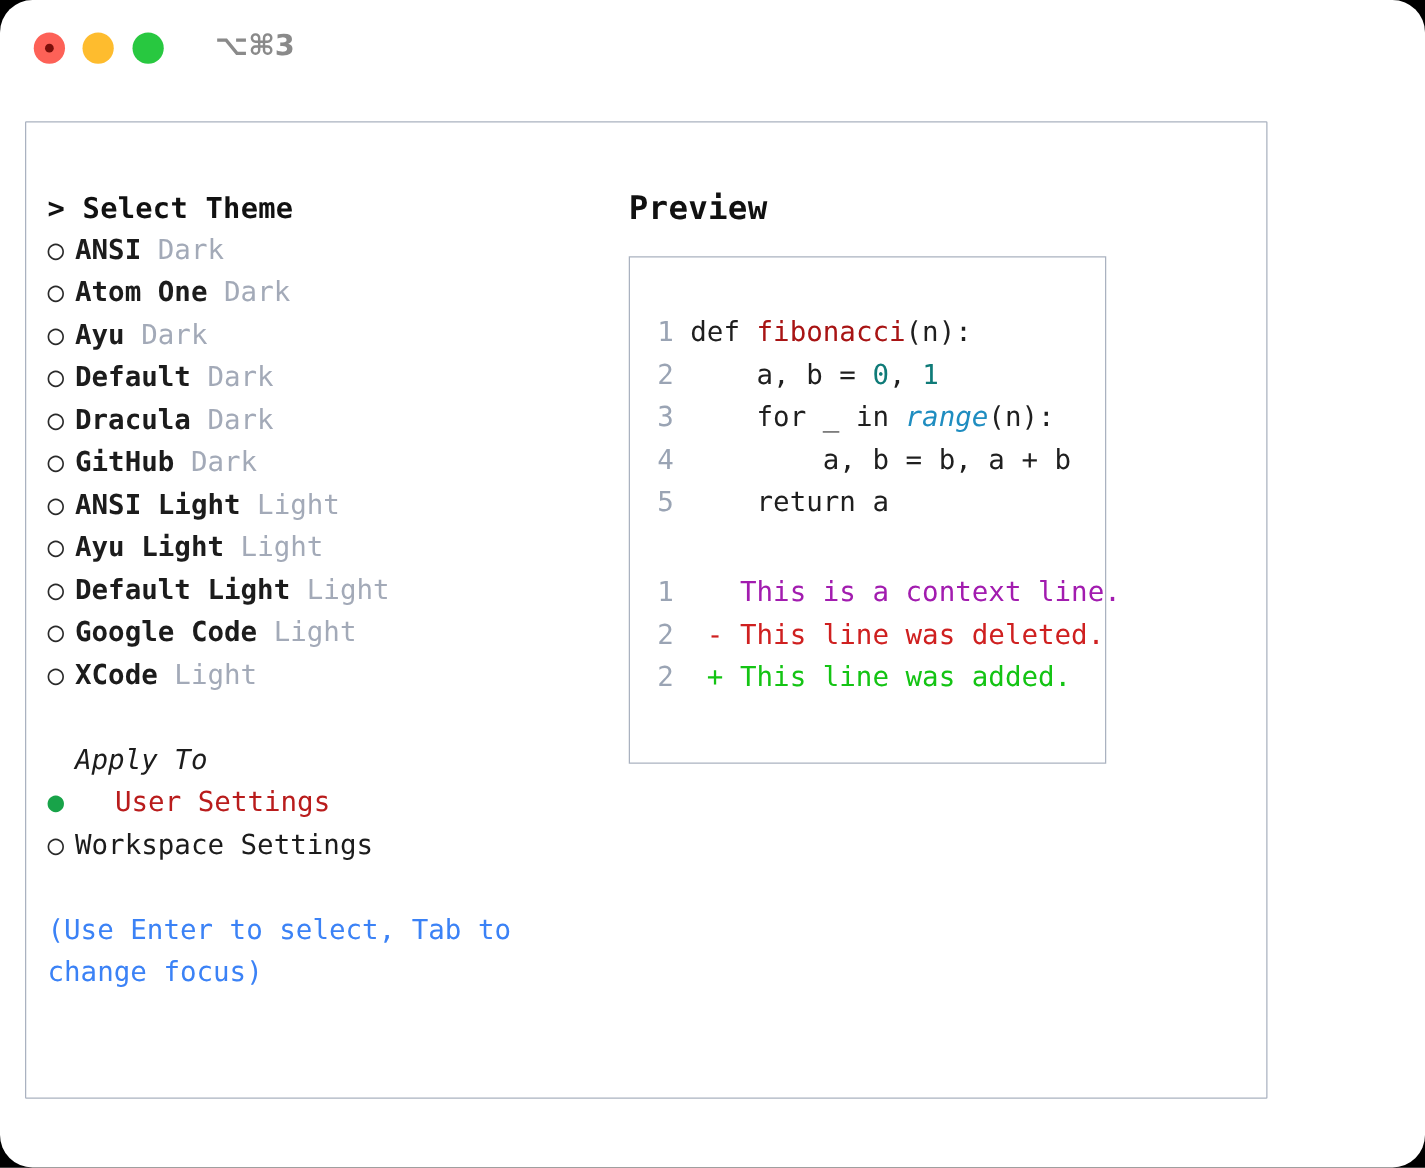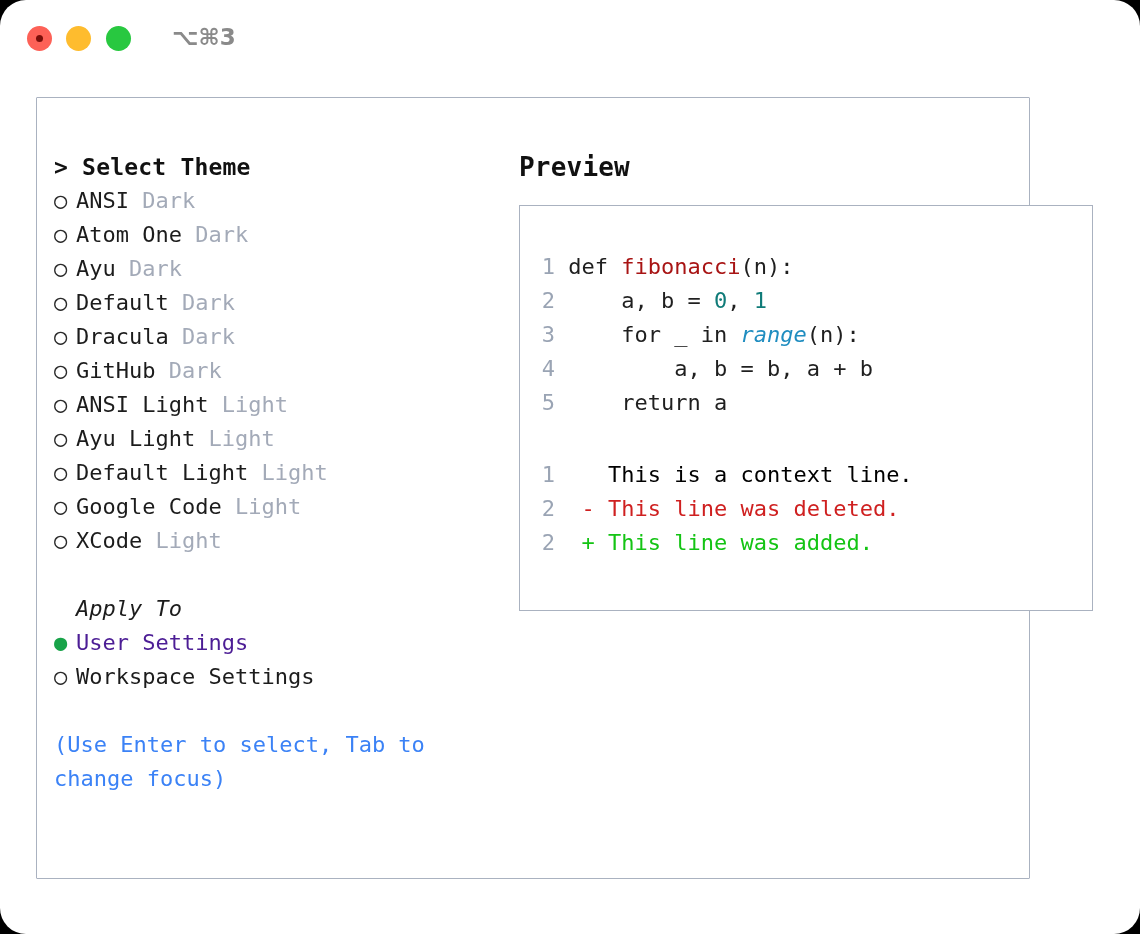--- a/index.html
+++ b/index.html
@@ -59,21 +59,21 @@
     font-size: 23px;
     font-weight: 700;
     color: #8a8a8a;
     letter-spacing: 0px;
     white-space: pre;
   }
 
   
   #panel {
     position: absolute;
-    left: 36px;
+    left: 20px;
     top: 97px;
     width: 994px;
     height: 782px;
     border: 1.6px solid #aab2c0;
     border-radius: 1px;
     box-sizing: border-box;
     background: #ffffff;
   }
 
   
@@ -99,34 +99,34 @@
     letter-spacing: 0.2px;
   }
 
   .marker {
     display: inline-block;
     width: 22px;
     color: #2a2a2a;
   }
   .marker.sel { color: #18a349; }
 
-  .theme-name { color: #1c1c1c; }
+  .theme-name { color: #1c1c1c; font-weight: bold; }
   .theme-item.selected .theme-name { color: #18a349; }
   .theme-tag {
     color: #a3aab8;
   }
 
   #apply-to-header {
     margin-top: 34px;
     padding-left: 22px;
     font-size: 22px;
     color: #1c1c1c;
     font-style: italic;
   }
-  .apply-item.selected .apply-label { color: #4c1d95; }
+  .apply-item.selected .apply-label { color: #b91c1c; margin-left: 32px; }
   .apply-label { color: #1c1c1c; }
 
   #hint {
     margin-top: 34px;
     font-size: 22px;
     line-height: 34px;
     color: #3b82f6;
     width: 420px;
     white-space: pre-wrap;
   }
@@ -140,21 +140,21 @@
   }
   #preview-header {
     font-size: 26px;
     font-weight: 700;
     color: #111111;
     line-height: 34px;
     letter-spacing: 0.2px;
   }
   #preview-box {
     margin-top: 21px;
-    width: 574px;
+    width: 382px;
     height: 406px;
     border: 1.6px solid #aab2c0;
     box-sizing: border-box;
     background: #ffffff;
     position: relative;
   }
   #code-area {
     position: absolute;
     left: 13px;
     top: 44px;
@@ -177,21 +177,21 @@
 
   #diff-area {
     position: absolute;
     left: 13px;
     top: 252px;
     white-space: pre;
     font-size: 22px;
     line-height: 34px;
   }
   .dline { height: 34px; white-space: pre; }
-  .diff-ctx { color: #000000; text-align: right; }
+  .diff-ctx { color: #a21caf; text-align: right; }
   .diff-del { color: #cf2020; }
   .diff-add { color: #14c414; }
 </style>
 </head>
 <body>
 
 <div id="window">
 
   <div id="titlebar">
     <div class="dot" id="dot-close"></div>

